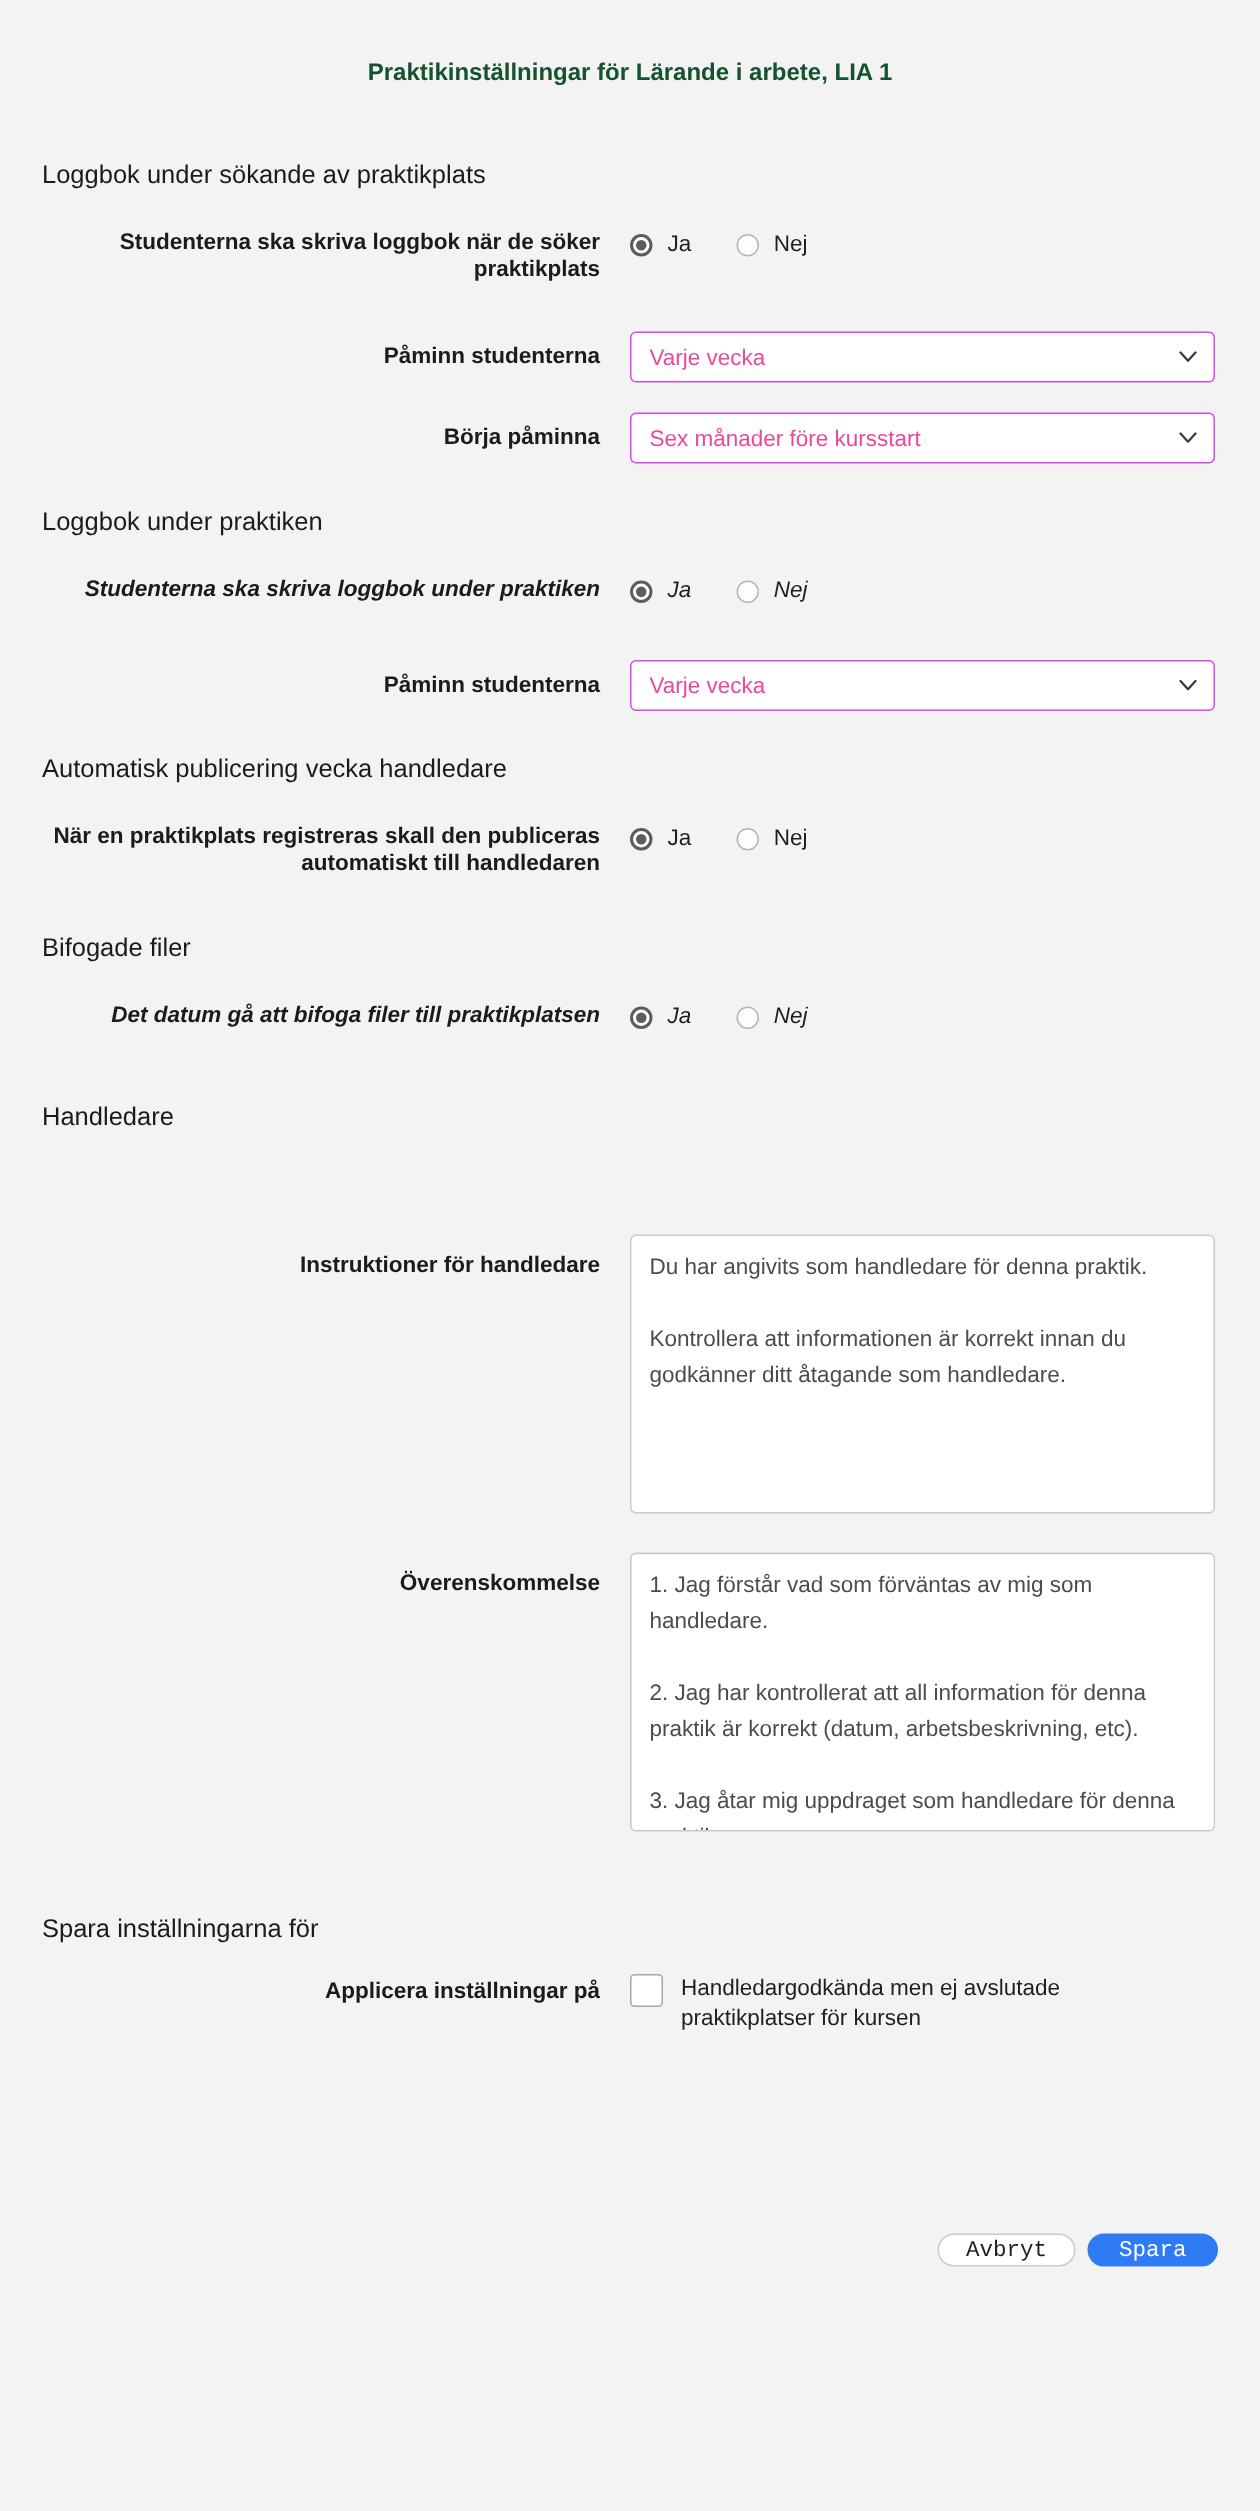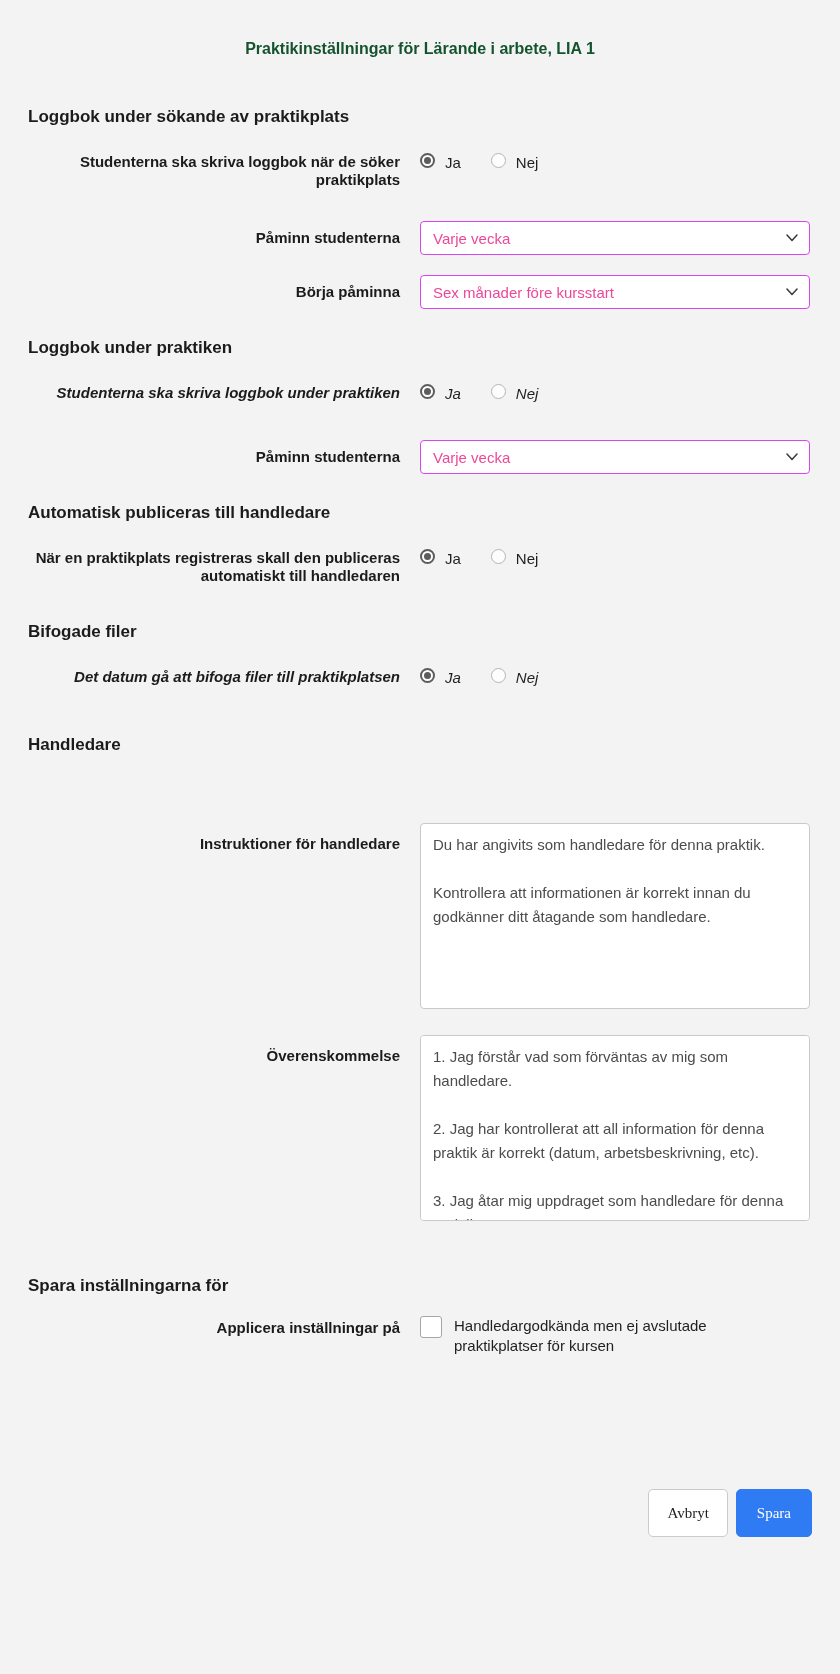--- a/index.html
+++ b/index.html
@@ -19,21 +19,21 @@
     font-size: 16px;
     line-height: 30px;
     font-weight: 700;
     text-align: center;
     color: #14532d;
     margin: 4px;
   }
   h2.section-heading {
     font-size: 17px;
     line-height: 21px;
-    font-weight: 700;
+    font-weight: 400;
     color: #1b1b1b;
     margin: 28px 0 26px 0;
   }
   h2.h-first      { margin-top: 42px; }
   h2.h-bifogade   { margin-top: 36px; }
   h2.h-handledare { margin-top: 46px; }
   h2.h-spara      { margin-top: 54px; margin-bottom: 20px; }
 
   .row {
     display: grid;
@@ -53,21 +53,21 @@
     line-height: 18px;
     font-weight: 700;
     color: #1b1b1b;
   }
   .select-row .row-label   { align-self: center; }
   .textarea-row .row-label { padding-top: 12px; }
   .checkbox-row .row-label { padding-top: 3px; }
 
   
   .radio-group { display: flex; gap: 30px; align-items: flex-start; }
-  .radio-option { display: flex; align-items: flex-start; gap: 10px; cursor: pointer; }
+  .radio-option { display: flex; align-items: center; gap: 10px; cursor: pointer; }
   .radio {
     width: 15px; height: 15px;
     border-radius: 50%;
     border: 1px solid #b5b5b5;
     background: #fdfdfd;
     display: inline-block;
     position: relative;
     flex: 0 0 auto;
   }
   .radio.checked {
@@ -145,23 +145,23 @@
   }
 
   
   .footer {
     display: flex;
     justify-content: flex-end;
     gap: 8px;
     margin-top: 133px;
   }
   .btn {
-    height: 48px;
-    border-radius: 5px;
-    font-family: Liberation Serif, serif;
+    height: 22px;
+    border-radius: 15px;
+    font-family: Liberation Mono, monospace;
     font-size: 15px;
     padding: 0 18px;
     cursor: pointer;
   }
   .btn-secondary {
     background: #ffffff;
     border: 1px solid #cbcbcb;
     color: #1f1f1f;
   }
   .btn-primary {
@@ -245,21 +245,21 @@
         <option>Varje vecka</option>
       </select>
       <span class="chevron">
         <svg width="12" height="8" viewBox="0 0 12 8">
             <polyline points="1,1 6,6.5 11,1" fill="none" stroke="#3b3b3b" stroke-width="1.5" stroke-linecap="round" stroke-linejoin="round"></polyline>
           </svg>
       </span>
     </div>
   </div>
 
-  <h2 class="section-heading">Automatisk publiceras till handledare</h2>
+  <h2 class="section-heading">Automatisk publicering vecka handledare</h2>
 
   <div class="row radio-row">
     <div class="row-label">När en praktikplats registreras skall den publiceras automatiskt till handledaren</div>
     <div class="radio-group">
       <label class="radio-option">
         <span class="radio checked"></span>
         <span class="radio-text">Ja</span>
       </label>
       <label class="radio-option">
         <span class="radio"></span>

